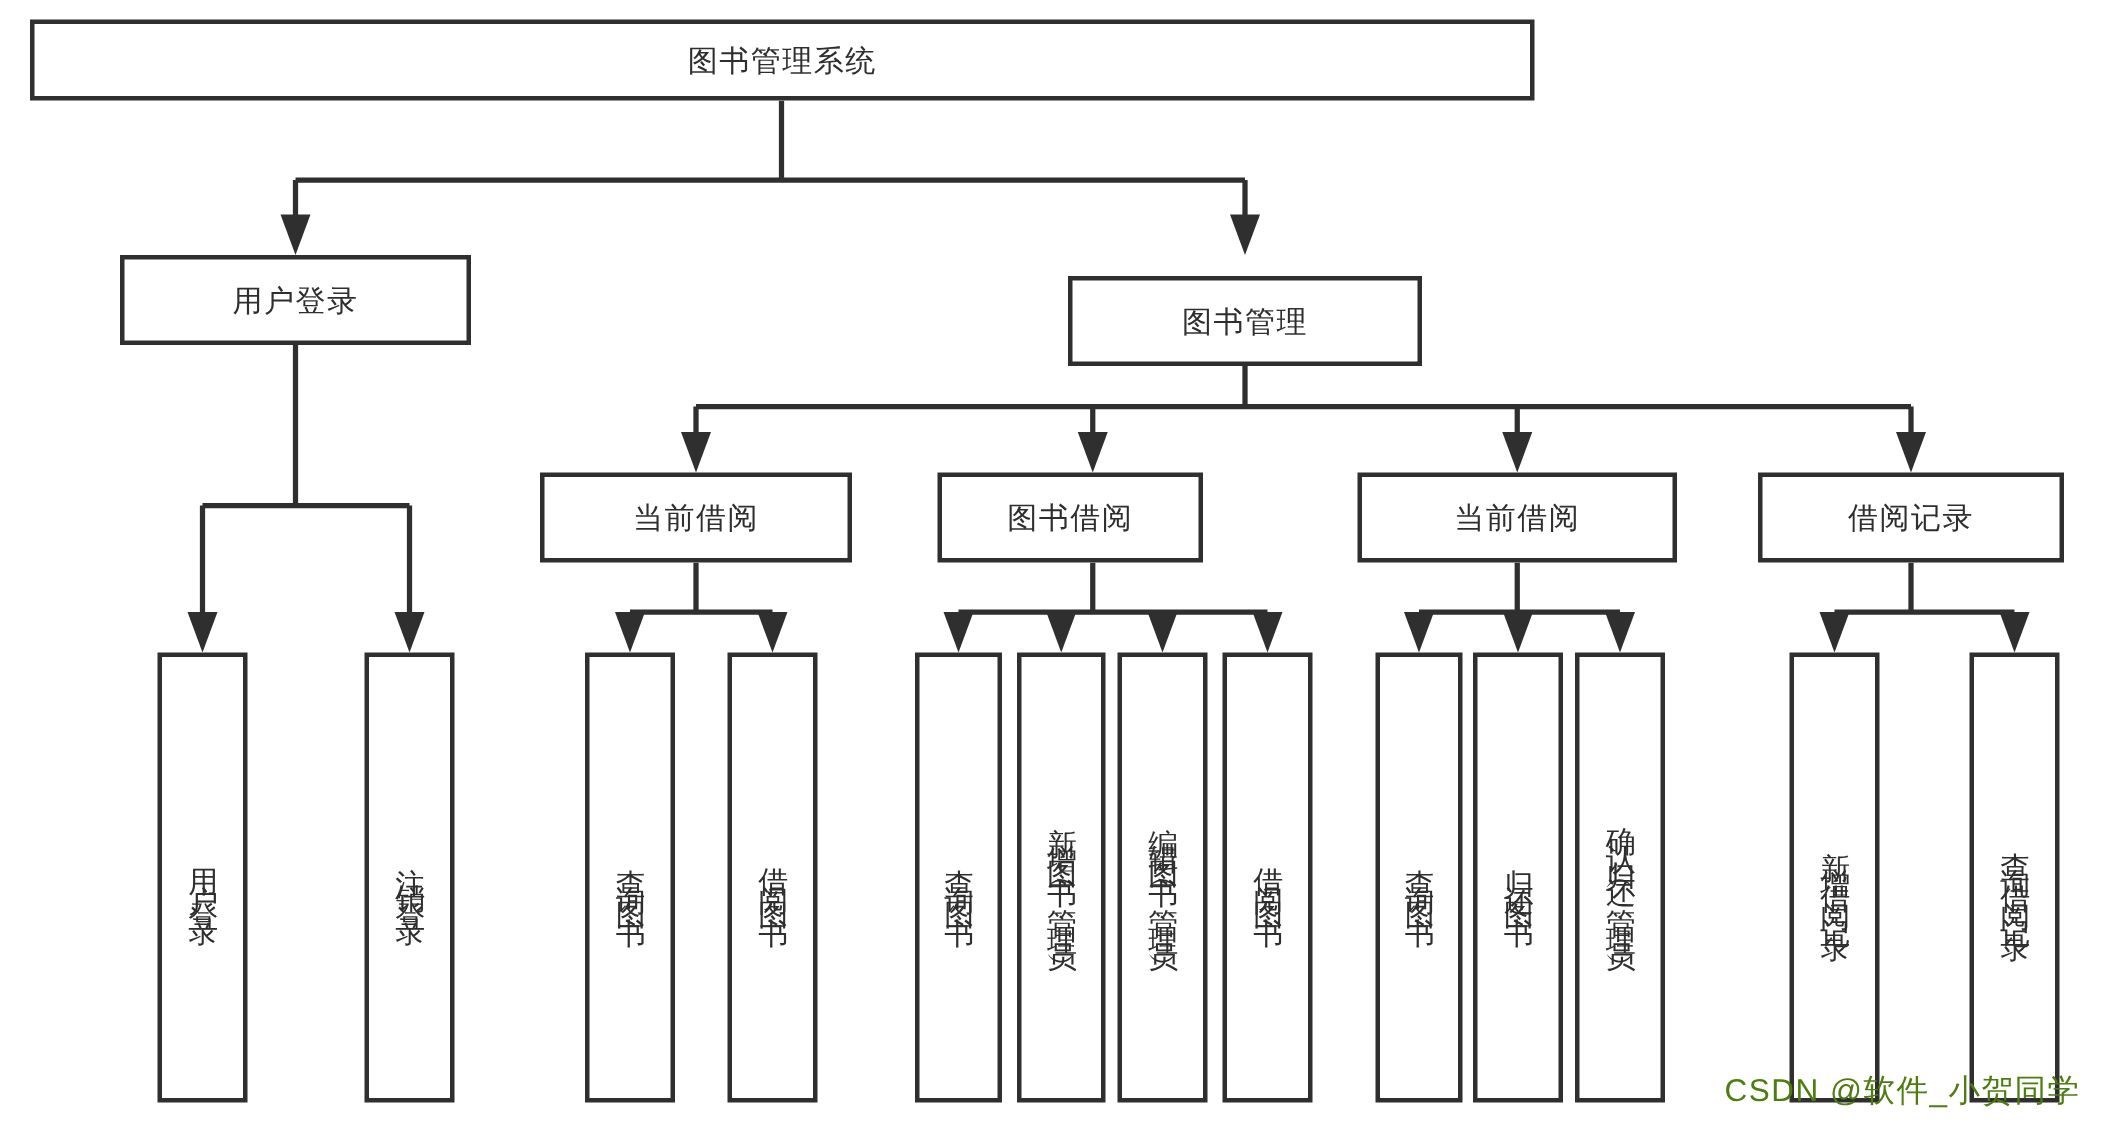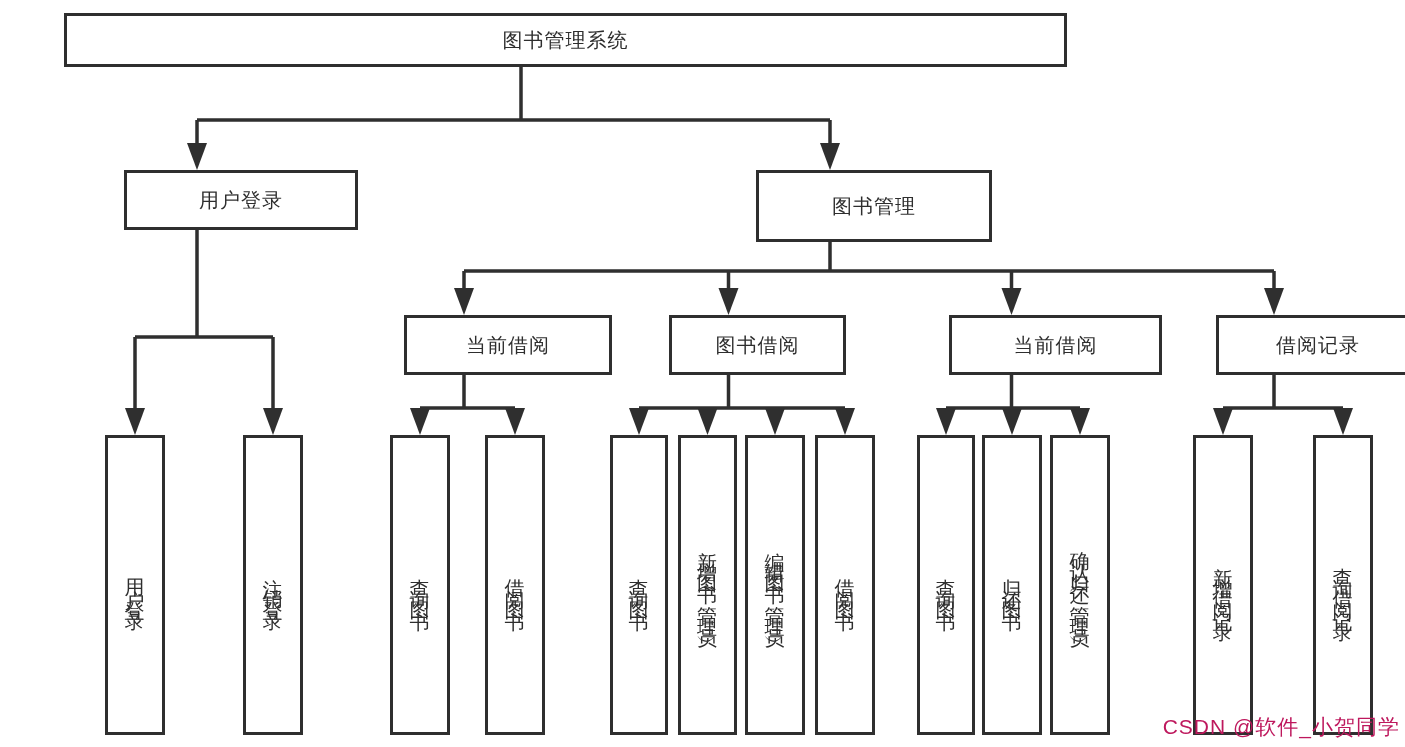--- a/index.html
+++ b/index.html
@@ -33,21 +33,20 @@
     stroke: none;
   }
   .hnode {
     position: absolute;
     box-sizing: border-box;
     border: 3px solid #2f2f2f;
     background: #ffffff;
     display: flex;
     align-items: center;
     justify-content: center;
-    margin-left: 44px;
   }
   .hnode span {
     font-size: 20px;
     color: #2e2e2e;
     letter-spacing: 1px;
     white-space: nowrap;
   }
   .vnode {
     position: absolute;
     top: 435px;
@@ -63,24 +62,24 @@
     writing-mode: vertical-rl;
     text-orientation: mixed;
     font-size: 20px;
     line-height: 1;
     letter-spacing: 11px;
     color: #2e2e2e;
     white-space: nowrap;
   }
   .watermark {
     position: absolute;
-    right: 5px;
+    right: 18px;
     bottom: 6px;
     font-size: 21px;
-    color: #be185d;
+    color: #4d7c0f;
     letter-spacing: 1px;
     z-index: 10;
     white-space: nowrap;
   }
 </style>
 </head>
 <body>
 
 <div class="canvas">
 
@@ -121,21 +120,21 @@
     <polygon points="1333,408 1353,408 1343,435"></polygon>
   </svg>
 
   <div class="hnode" style="left:20px;top:13px;width:1003px;height:54px">
     <span>图书管理系统</span>
   </div>
 
   <div class="hnode" style="left:80px;top:170px;width:234px;height:60px">
     <span>用户登录</span>
   </div>
-  <div class="hnode" style="left:712px;top:170px;width:236px;height:72px">
+  <div class="hnode" style="left:712px;top:184px;width:236px;height:60px">
     <span>图书管理</span>
   </div>
 
   <div class="hnode" style="left:360px;top:315px;width:208px;height:60px">
     <span>当前借阅</span>
   </div>
   <div class="hnode" style="left:625px;top:315px;width:177px;height:60px">
     <span>图书借阅</span>
   </div>
   <div class="hnode" style="left:905px;top:315px;width:213px;height:60px">

